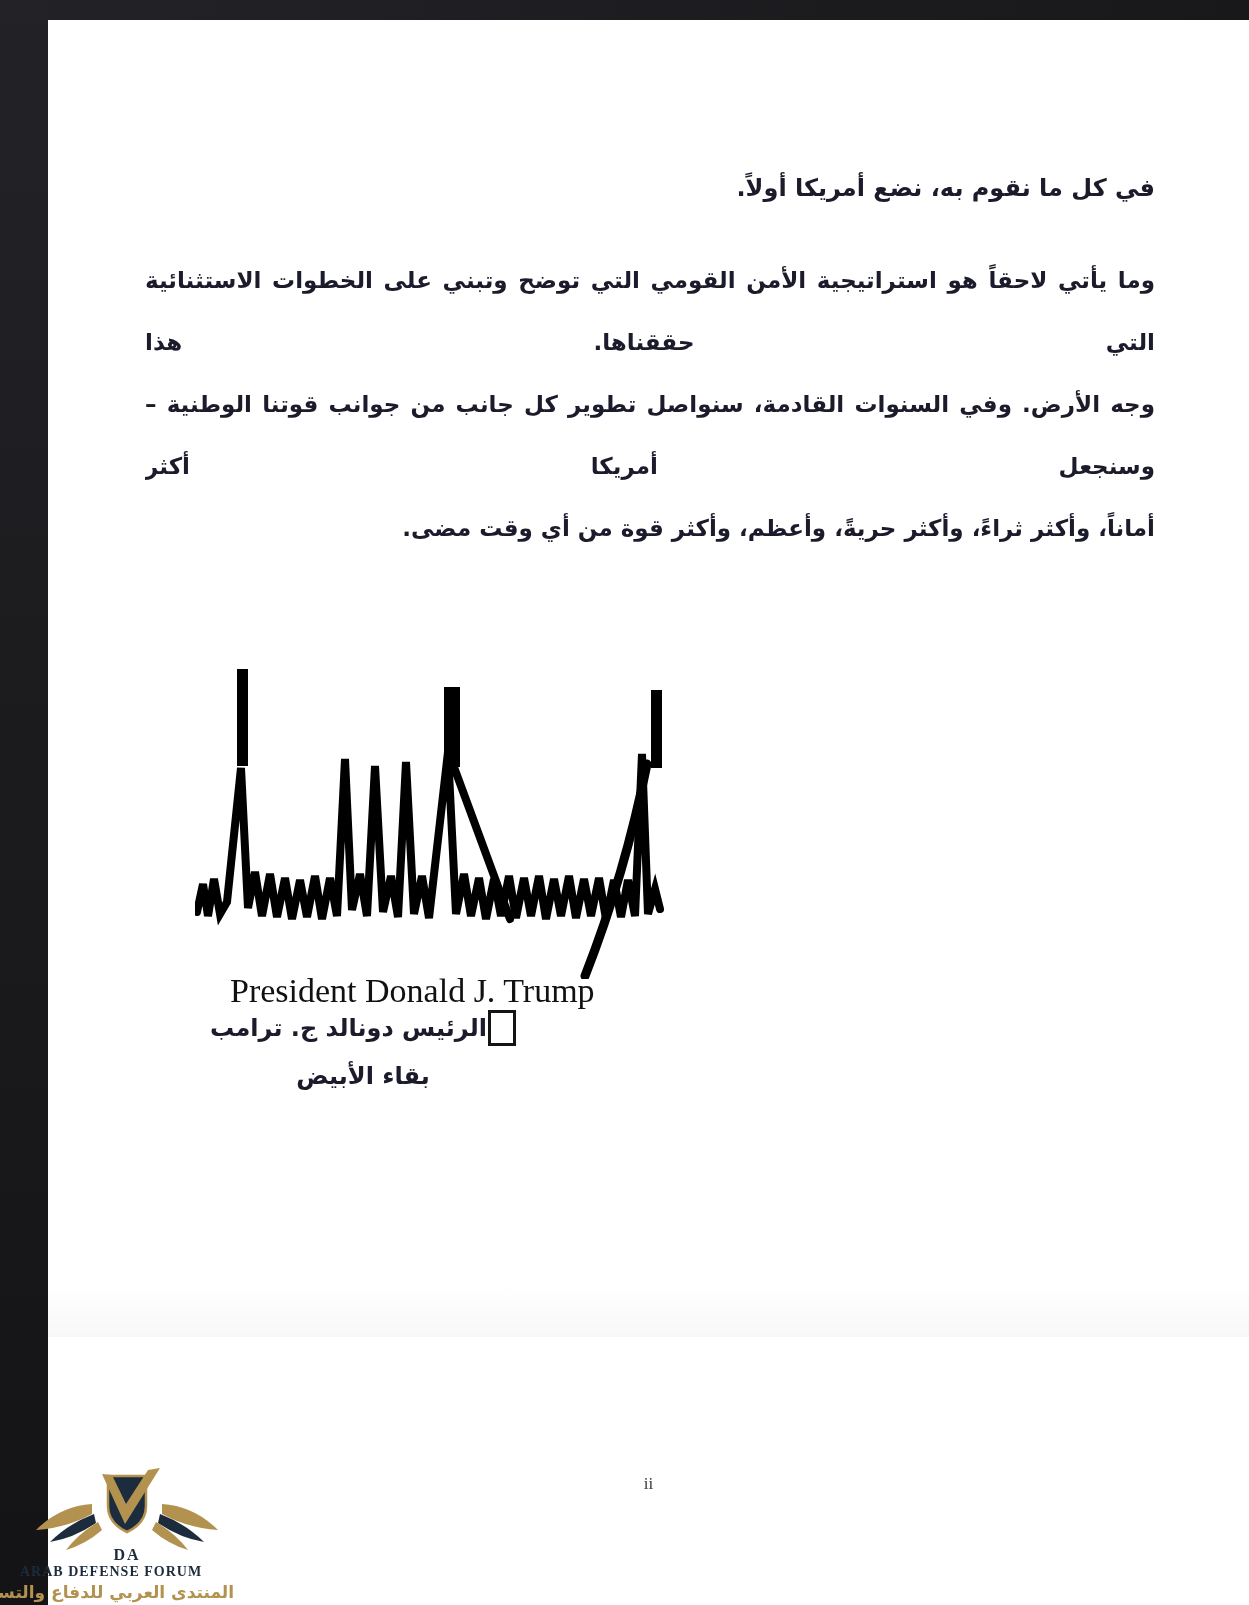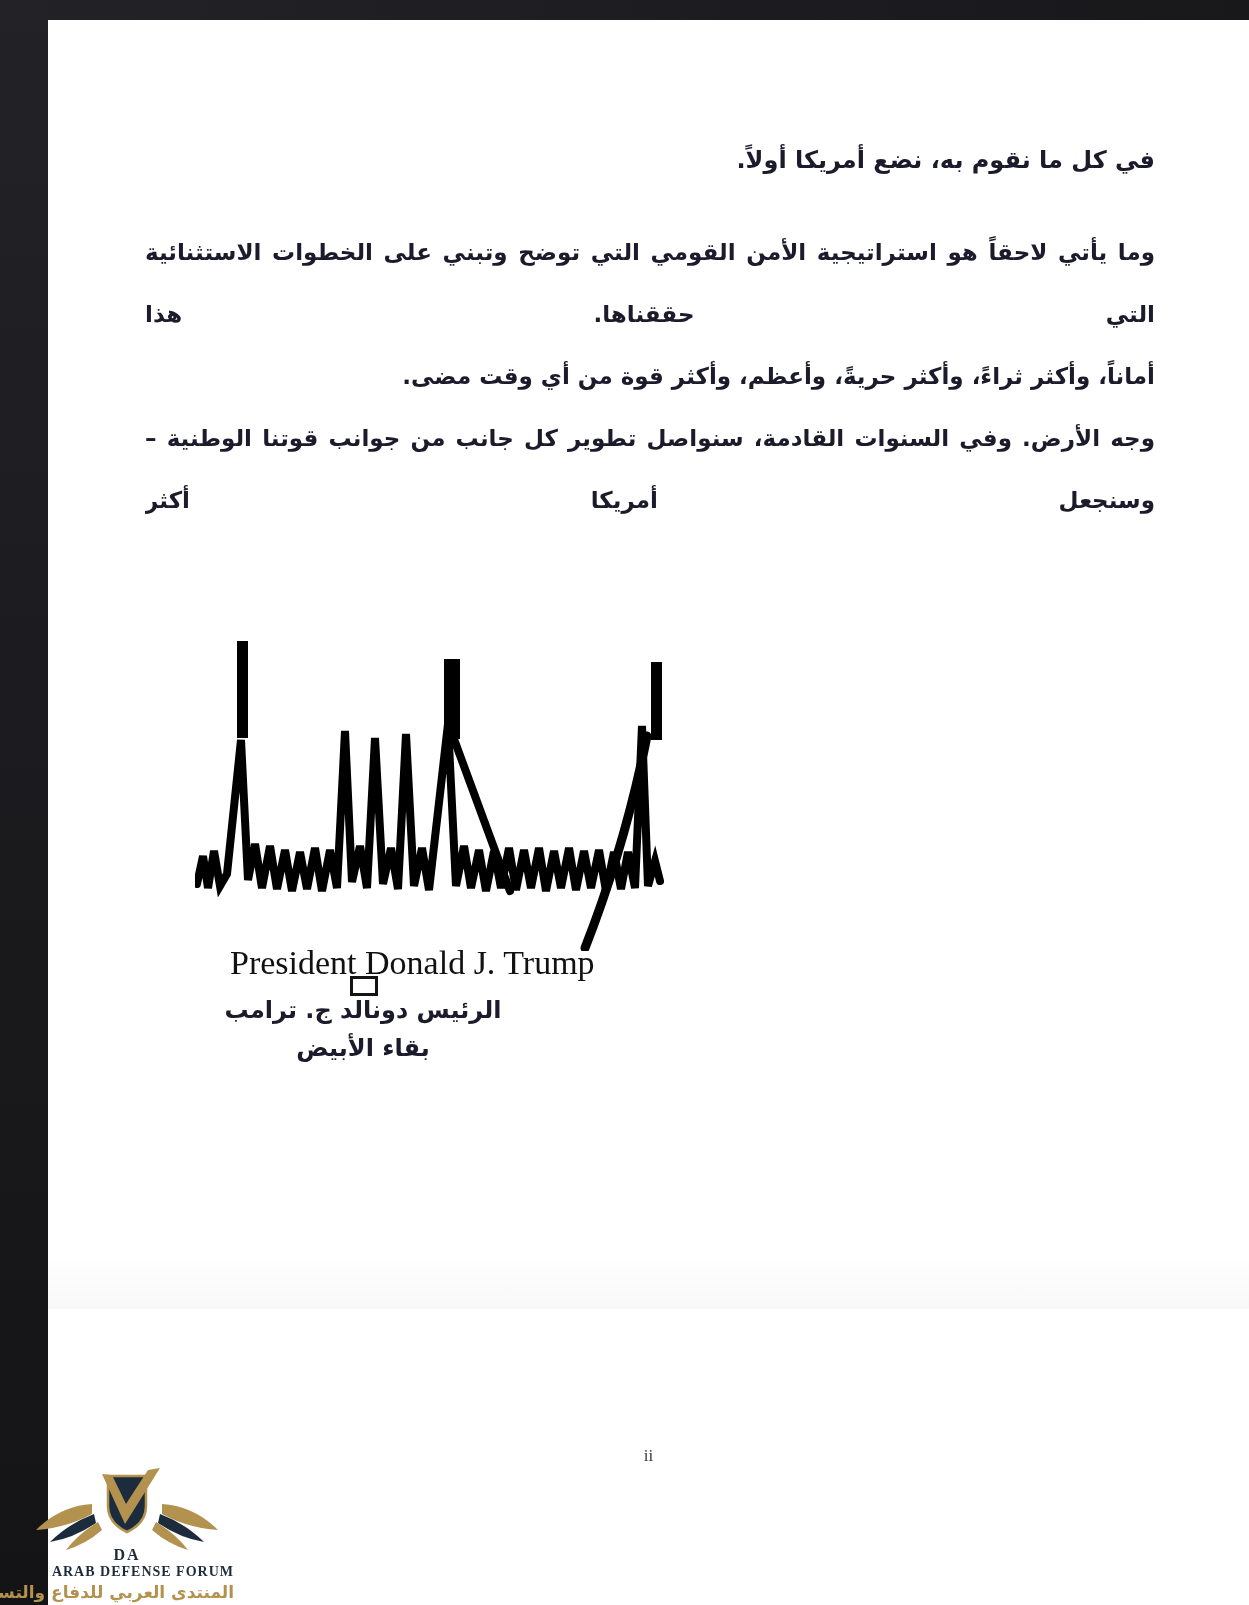--- a/index.html
+++ b/index.html
@@ -4,58 +4,58 @@
 <style>
   html,body{margin:0;padding:0;}
   body{
     width:1249px;height:1605px;position:relative;background:#ffffff;
     font-family:"DejaVu Sans",sans-serif;overflow:hidden;
   }
   .top-band{position:absolute;top:0;left:0;width:1249px;height:20px;
     background:linear-gradient(90deg,#232327,#18181b);z-index:5;}
   .left-band{position:absolute;top:0;left:0;width:48px;height:1605px;
     background:linear-gradient(180deg,#232327 0%,#1a1a1d 55%,#141416 100%);z-index:5;}
-  .page{position:absolute;left:48px;top:8px;width:1201px;height:1301px;
+  .page{position:absolute;left:48px;top:36px;width:1201px;height:1301px;
     background:linear-gradient(180deg,#ffffff 96%,#f8f8f9 100%);}
   .ar{direction:rtl;color:#1b1b2b;font-weight:bold;}
   .heading{position:absolute;top:138px;right:94px;font-size:24px;white-space:nowrap;}
   .para{position:absolute;top:213px;left:97px;right:94px;font-size:23px;}
   .pline{line-height:62px;text-align:justify;text-align-last:justify;overflow:hidden;}
   .pline.last{text-align:right;text-align-last:right;}
   .sig-svg{position:absolute;left:147px;top:628px;}
   .en-name{position:absolute;left:150px;top:936px;font-family:"Liberation Serif",serif;
     font-size:34px;color:#111;white-space:nowrap;margin-left:32px;}
   .sig-ar-block{position:absolute;left:150px;top:968px;width:330px;}
   .sig-ar-line{height:48px;display:flex;align-items:center;justify-content:center;
-    direction:rtl;font-size:24px;flex-direction:column;}
+    direction:rtl;font-size:24px;}
   .tofu{display:inline-block;border:3px solid #141414;background:transparent;}
   .tofu.t1{width:22px;height:30px;margin-left:1px;}
   .tofu.t2{width:24px;height:32px;margin-left:1px;}
   .page-num{position:absolute;left:0;right:0;top:1438px;text-align:center;
     font-family:"Liberation Serif",serif;font-size:17px;color:#3a3a3a;}
   .watermark{position:absolute;left:20px;top:1466px;width:214px;z-index:10;}
-  .wm-en{text-align:right;font-family:"Liberation Serif",serif;font-weight:bold;
+  .wm-en{text-align:left;font-family:"Liberation Serif",serif;font-weight:bold;
     font-size:14px;letter-spacing:1px;color:#1d2c3c;margin-top:-2px;white-space:nowrap;}
   .wm-ar{text-align:center;direction:rtl;font-weight:bold;font-size:17px;
     color:#b3924f;margin-top:2px;white-space:nowrap;}
 </style>
 </head>
 <body>
 
 <div class="top-band"></div>
 <div class="left-band"></div>
 
 <div class="page">
 
   <div class="ar heading">في كل ما نقوم به، نضع أمريكا أولاً.</div>
 
   <div class="ar para">
     <div class="pline">وما يأتي لاحقاً هو استراتيجية الأمن القومي التي توضح وتبني على الخطوات الاستثنائية التي حققناها. هذا</div>
+    <div class="pline">وجه الأرض. وفي السنوات القادمة، سنواصل تطوير كل جانب من جوانب قوتنا الوطنية – وسنجعل أمريكا أكثر</div>
     <div class="pline last">أماناً، وأكثر ثراءً، وأكثر حريةً، وأعظم، وأكثر قوة من أي وقت مضى.</div>
-    <div class="pline">وجه الأرض. وفي السنوات القادمة، سنواصل تطوير كل جانب من جوانب قوتنا الوطنية – وسنجعل أمريكا أكثر</div>
   </div>
 
   <svg class="sig-svg" width="470" height="315" viewBox="0 0 470 315">
     <rect x="42" y="5" width="11" height="97" fill="#000"></rect>
     <rect x="249" y="23" width="16" height="80" fill="#000"></rect>
     <rect x="456" y="26" width="11" height="78" fill="#000"></rect>
     <polyline points="2,248 8,220 13,252 19,215 25,250 32,238 46,104 53,244 60,208 67,252 75,210 82,253 90,214 97,255 105,216 112,253 120,212 127,255 135,214 142,252 150,95 157,246 165,210 172,252 180,102 188,248 196,212 203,253 211,98 219,250 227,212 234,254 253,88 261,250 269,210 276,252 284,214 291,255 299,215 306,252 314,212 321,254 329,214 336,252 344,212 351,255 359,215 366,252 374,212 381,254 389,215 396,252 404,214 411,255 419,216 426,253 433,216 440,252 447,90 453,250 460,225 465,245" fill="none" stroke="#000" stroke-width="8" stroke-linecap="round" stroke-linejoin="miter"></polyline>
     <line x1="256" y1="95" x2="315" y2="255" stroke="#000" stroke-width="8" stroke-linecap="round"></line>
     <path d="M452,100 Q430,210 390,312" fill="none" stroke="#000" stroke-width="9" stroke-linecap="round"></path>
   </svg>

